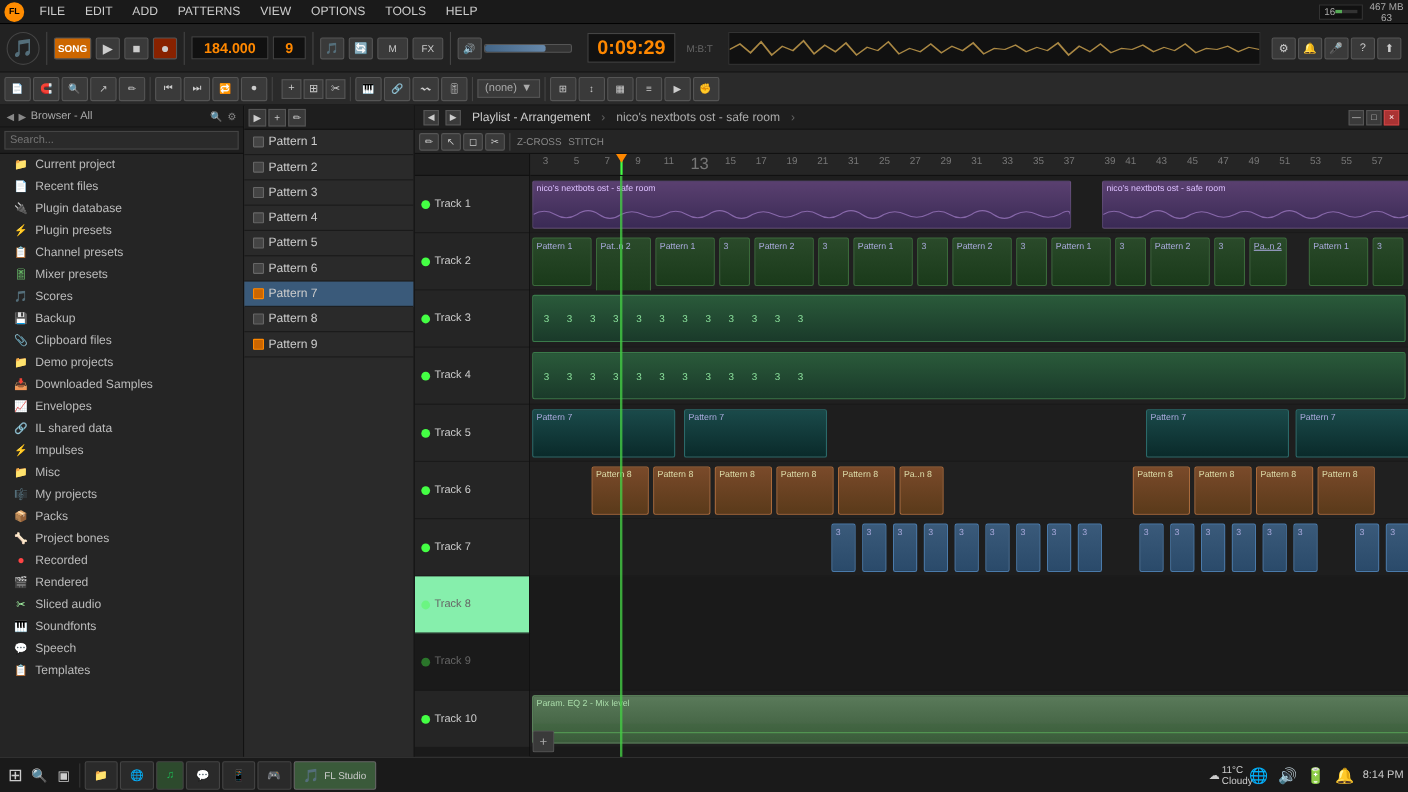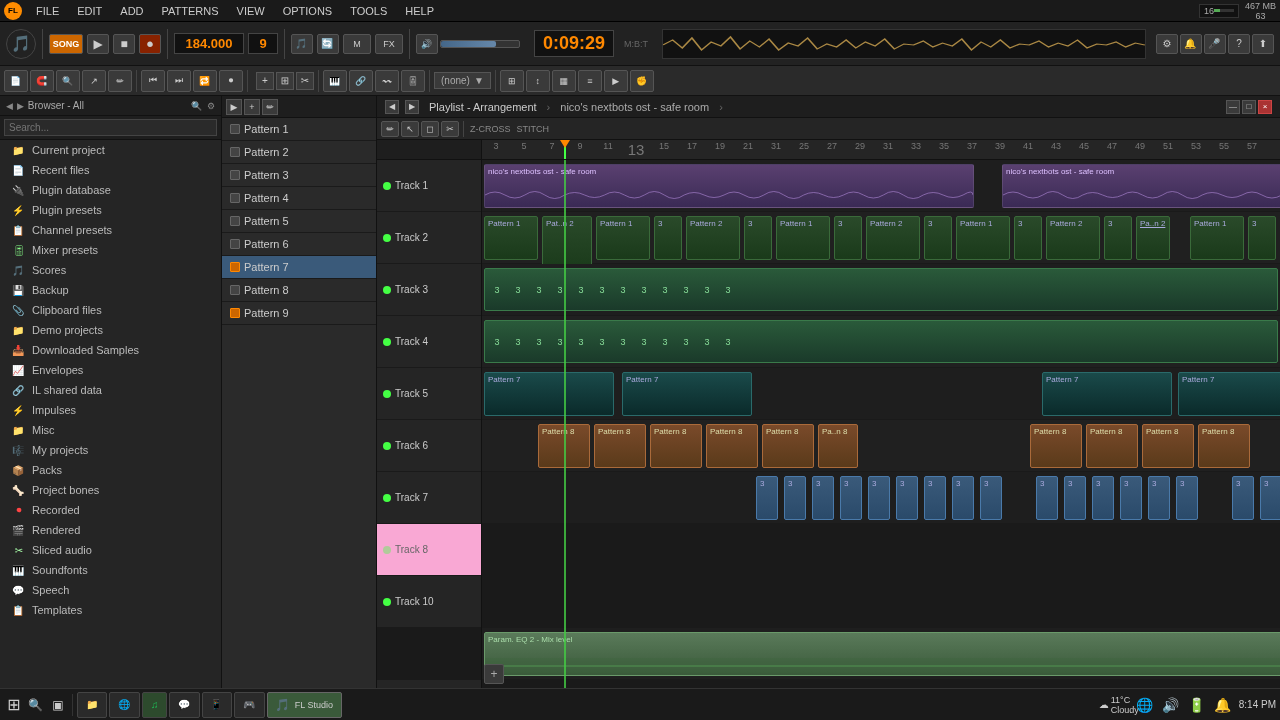--- a/index.html
+++ b/index.html
@@ -403,23 +403,27 @@
           <span style="font-size:10px;color:#ccc;">Track 5</span>
         </div>
         <div style="height:52px;border-bottom:1px solid #1a1a1a;display:flex;align-items:center;padding:0 6px;gap:4px;">
           <div style="width:8px;height:8px;background:#44ff44;border-radius:50%;"></div>
           <span style="font-size:10px;color:#ccc;">Track 6</span>
         </div>
         <div style="height:52px;border-bottom:1px solid #1a1a1a;display:flex;align-items:center;padding:0 6px;gap:4px;">
           <div style="width:8px;height:8px;background:#44ff44;border-radius:50%;"></div>
           <span style="font-size:10px;color:#ccc;">Track 7</span>
         </div>
-        <div style="height:52px;border-bottom:1px solid #1a1a1a;display:flex;align-items:center;padding:0 6px;gap:4px;background:#f9a8d4;">
+        <div style="height:52px;border-bottom:1px solid #1a1a1a;display:flex;align-items:center;padding:0 6px;gap:4px;background:#86efac;">
           <div style="width:8px;height:8px;background:#44ff44;border-radius:50%;opacity:0.4;"></div>
           <span style="font-size:10px;color:#666;">Track 8</span>
+        </div>
+        <div style="height:52px;border-bottom:1px solid #1a1a1a;display:flex;align-items:center;padding:0 6px;gap:4px;background:#1a1a1a;">
+          <div style="width:8px;height:8px;background:#44ff44;border-radius:50%;opacity:0.4;"></div>
+          <span style="font-size:10px;color:#666;">Track 9</span>
         </div>
         <div style="height:52px;border-bottom:1px solid #1a1a1a;display:flex;align-items:center;padding:0 6px;gap:4px;">
           <div style="width:8px;height:8px;background:#44ff44;border-radius:50%;"></div>
           <span style="font-size:10px;color:#ccc;">Track 10</span>
         </div>
         <div style="height:52px;border-bottom:1px solid #1a1a1a;display:flex;align-items:center;padding:0 6px;gap:4px;background:#1a1a1a;">
           
           
         </div>
       </div>
@@ -439,21 +443,21 @@
             <span style="font-size:9px;color:#777;min-width:28px;text-align:center;">19</span>
             <span style="font-size:9px;color:#777;min-width:28px;text-align:center;">21</span>
             <span style="font-size:9px;color:#777;min-width:28px;text-align:center;">31</span>
             <span style="font-size:9px;color:#777;min-width:28px;text-align:center;">25</span>
             <span style="font-size:9px;color:#777;min-width:28px;text-align:center;">27</span>
             <span style="font-size:9px;color:#777;min-width:28px;text-align:center;">29</span>
             <span style="font-size:9px;color:#777;min-width:28px;text-align:center;">31</span>
             <span style="font-size:9px;color:#777;min-width:28px;text-align:center;">33</span>
             <span style="font-size:9px;color:#777;min-width:28px;text-align:center;">35</span>
             <span style="font-size:9px;color:#777;min-width:28px;text-align:center;">37</span>
-            <span style="font-size:9px;color:#777;min-width:28px;text-align:center;">39</span>
+            <span style="font-size:9px;color:#777;min-width:28px;text-align:right;">39</span>
             <span style="font-size:9px;color:#777;min-width:28px;text-align:center;">41</span>
             <span style="font-size:9px;color:#777;min-width:28px;text-align:center;">43</span>
             <span style="font-size:9px;color:#777;min-width:28px;text-align:center;">45</span>
             <span style="font-size:9px;color:#777;min-width:28px;text-align:center;">47</span>
             <span style="font-size:9px;color:#777;min-width:28px;text-align:center;">49</span>
             <span style="font-size:9px;color:#777;min-width:28px;text-align:center;">51</span>
             <span style="font-size:9px;color:#777;min-width:28px;text-align:center;">53</span>
             <span style="font-size:9px;color:#777;min-width:28px;text-align:center;">55</span>
             <span style="font-size:9px;color:#777;min-width:28px;text-align:center;">57</span>
           </div>

